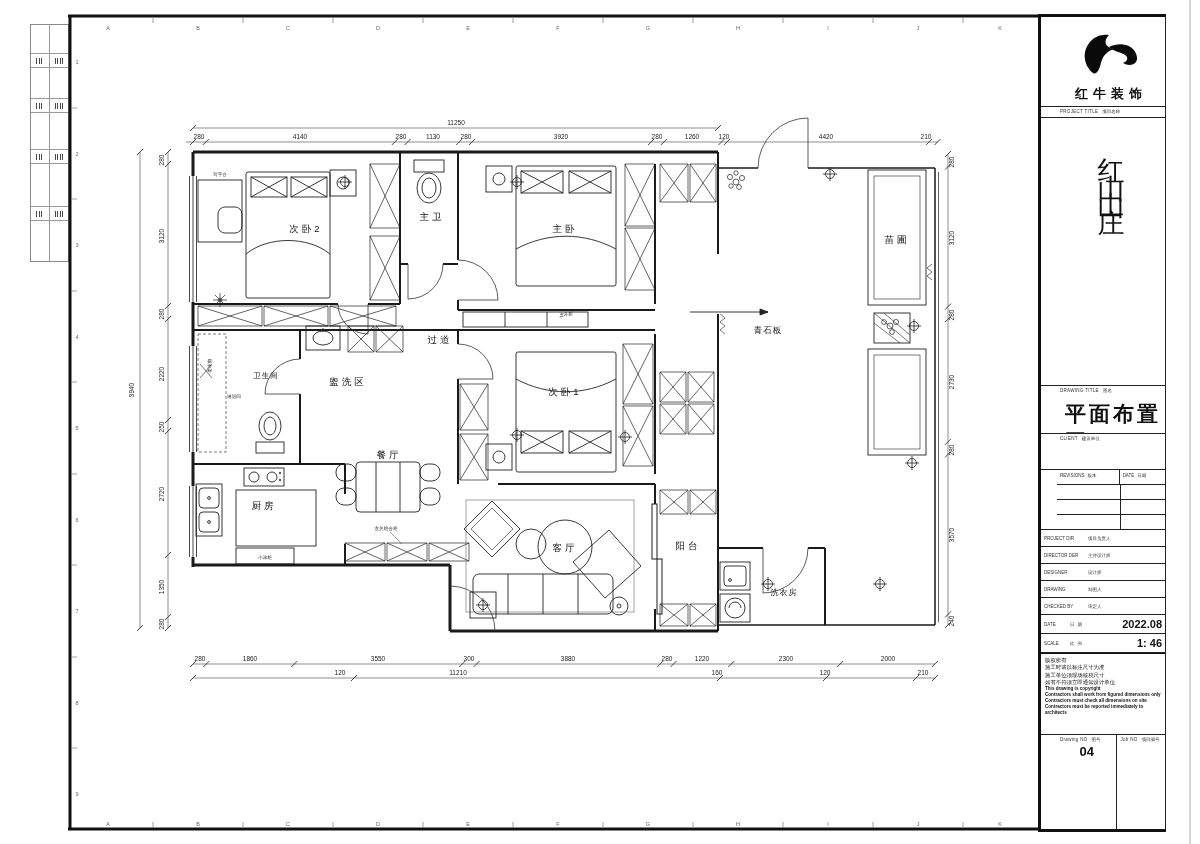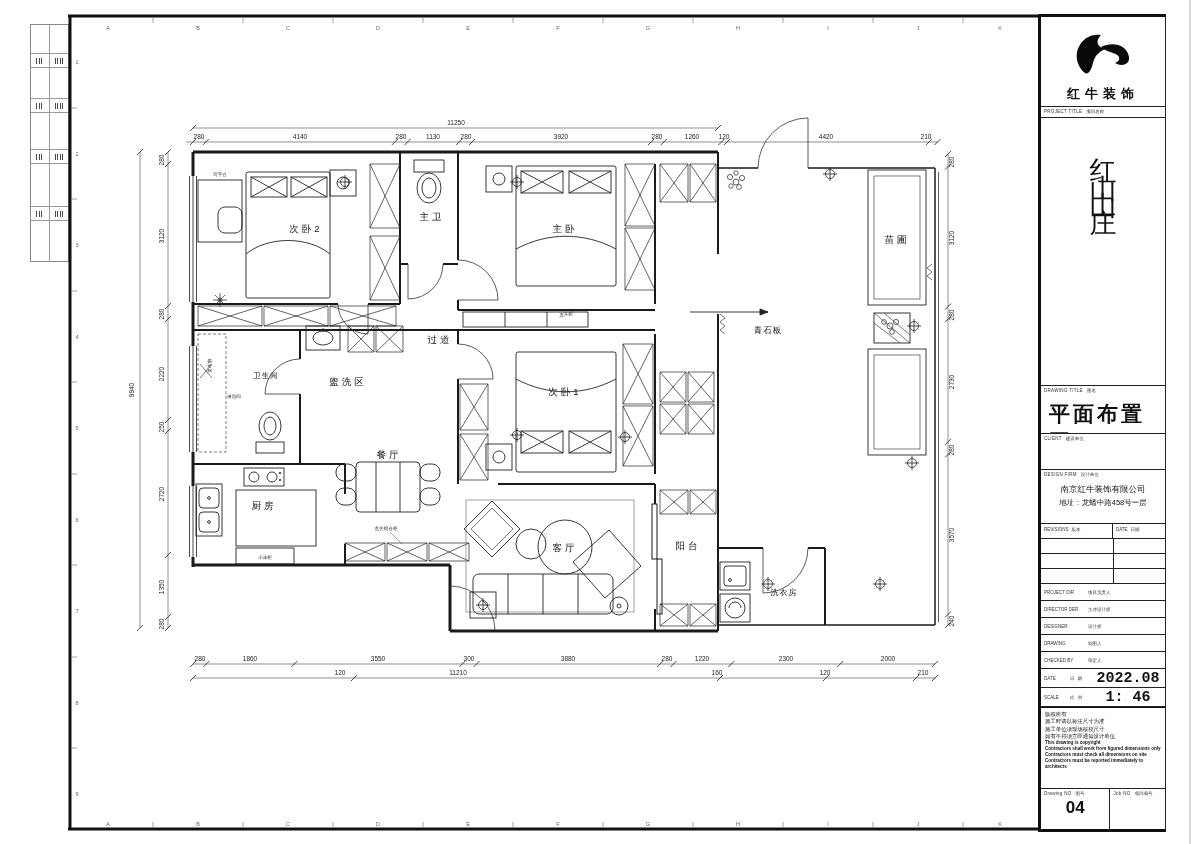--- a/index.html
+++ b/index.html
@@ -17,21 +17,21 @@
   svg.sheet{position:absolute;left:68px;top:14px;}
   svg text{font-family:"Liberation Sans",sans-serif;fill:#111;}
   .rm{font-size:9.5px;letter-spacing:3px;}
   .dim{font-size:6.5px;fill:#222;text-anchor:middle;}
   .tn{font-size:4.6px;fill:#222;text-anchor:middle;}
   .gl{font-size:5.5px;fill:#666;text-anchor:middle;}
   
   .tb{position:absolute;left:1038px;top:14px;width:128px;height:818px;background:#fff;box-sizing:border-box;
       border-left:3px solid #111;border-top:3px solid #111;border-bottom:3px solid #111;border-right:1.2px solid #222;
       display:flex;flex-direction:column;}
-  .tb-sec{box-sizing:border-box;border-bottom:1px solid #222;flex:0 0 auto;overflow:hidden;}
+  .tb-sec{box-sizing:border-box;border-bottom:1px solid #222;flex:0 0 auto;overflow:hidden;padding-left:16px;}
   .tb-logo{height:90px;display:flex;flex-direction:column;align-items:center;justify-content:flex-end;padding-bottom:3px;}
   .brand{font-family:"Liberation Serif",serif;font-size:13px;font-weight:bold;letter-spacing:5px;color:#111;}
   .tb-lab{display:flex;gap:4px;padding:2px 3px 1px;font-size:4.5px;color:#333;}
   .tb-lab .en{letter-spacing:.3px;}
   .tb-name{height:268px;display:flex;justify-content:center;}
   .vname{writing-mode:vertical-lr;text-orientation:upright;font-family:"Liberation Serif",serif;font-size:27px;letter-spacing:17px;color:#111;margin-top:18px;}
   .tb-dt{height:48px;}
   .dt-big{font-size:21px;font-weight:bold;letter-spacing:3px;text-align:left;padding:6px 0 0 8px;color:#111;}
   .tb-client{height:36px;}
   .tb-firm{height:54px;}
@@ -43,28 +43,28 @@
   .rev-head>div:first-child{flex:0 0 58%;border-right:1px solid #222;box-sizing:border-box;}
   .rev-row{flex:1;border-bottom:1px solid #222;display:flex;}
   .rev-row:last-child{border-bottom:none;}
   .rev-row>div:first-child{flex:0 0 58%;border-right:1px solid #222;}
   .pers-row{height:17px;display:flex;align-items:center;gap:4px;padding:0 3px;border-bottom:1px solid #222;box-sizing:border-box;}
   .pers-row .en{font-size:4.5px;width:40px;color:#333;}
   .pers-row .zh{font-size:4.5px;color:#333;}
   .val-row{height:19px;display:flex;align-items:center;padding:0 3px;border-bottom:1px solid #222;box-sizing:border-box;}
   .val-row .en{font-size:4.5px;width:26px;color:#333;}
   .val-row .zh{font-size:4.5px;width:24px;color:#333;letter-spacing:3px;}
-  .val-row .big{flex:1;text-align:center;font-size:15px;font-weight:bold;color:#111;font-family:Liberation Mono, monospace;}
+  .val-row .big{flex:1;text-align:right;font-size:11px;font-weight:bold;color:#111;}
   .tb-notes{height:82px;border-top:1.8px solid #111;padding:3px 4px;box-sizing:border-box;}
   .nz{font-size:5.4px;line-height:1.35;color:#111;}
   .ne{font-size:4.6px;line-height:1.3;font-weight:bold;color:#111;}
   .tb-bottom{flex:1 1 auto;display:flex;border-bottom:none !important;}
   .tb-bottom .cellL{flex:0 0 56%;border-right:1px solid #222;box-sizing:border-box;padding:2px 3px;}
   .tb-bottom .cellR{flex:1;padding:2px 3px;}
-  .dno{font-size:17px;font-weight:bold;text-align:center;margin-top:2px;color:#111;}
+  .dno{font-size:13px;font-weight:bold;text-align:center;margin-top:2px;color:#111;}
 </style>
 </head>
 <body>
 
 <div class="page">
 
   <div class="side-strip">
     <div class="ss-row" style="height:28px">
         <div class="ss-cell"></div>
         <div class="ss-cell"></div>
@@ -574,28 +574,20 @@
           <span>图名</span>
         </div>
       <div class="dt-big">平面布置图</div>
     </div>
     <div class="tb-sec tb-client">
       <div class="tb-lab">
           <span class="en">CLIENT</span>
           <span>建设单位</span>
         </div>
     </div>
-    <div class="tb-sec tb-firm">
-      <div class="tb-lab">
-          <span class="en">DESIGN FIRM</span>
-          <span>设计单位</span>
-        </div>
-      <div class="firm-name">南京红牛装饰有限公司</div>
-      <div class="firm-addr">地址：龙蟠中路458号一层</div>
-    </div>
     <div class="tb-sec rev-table">
       <div class="rev-head">
         <div>
             <span>REVISIONS</span>
             <span>版本</span>
           </div>
         <div>
             <span>DATE</span>
             <span>日期</span>
           </div>

